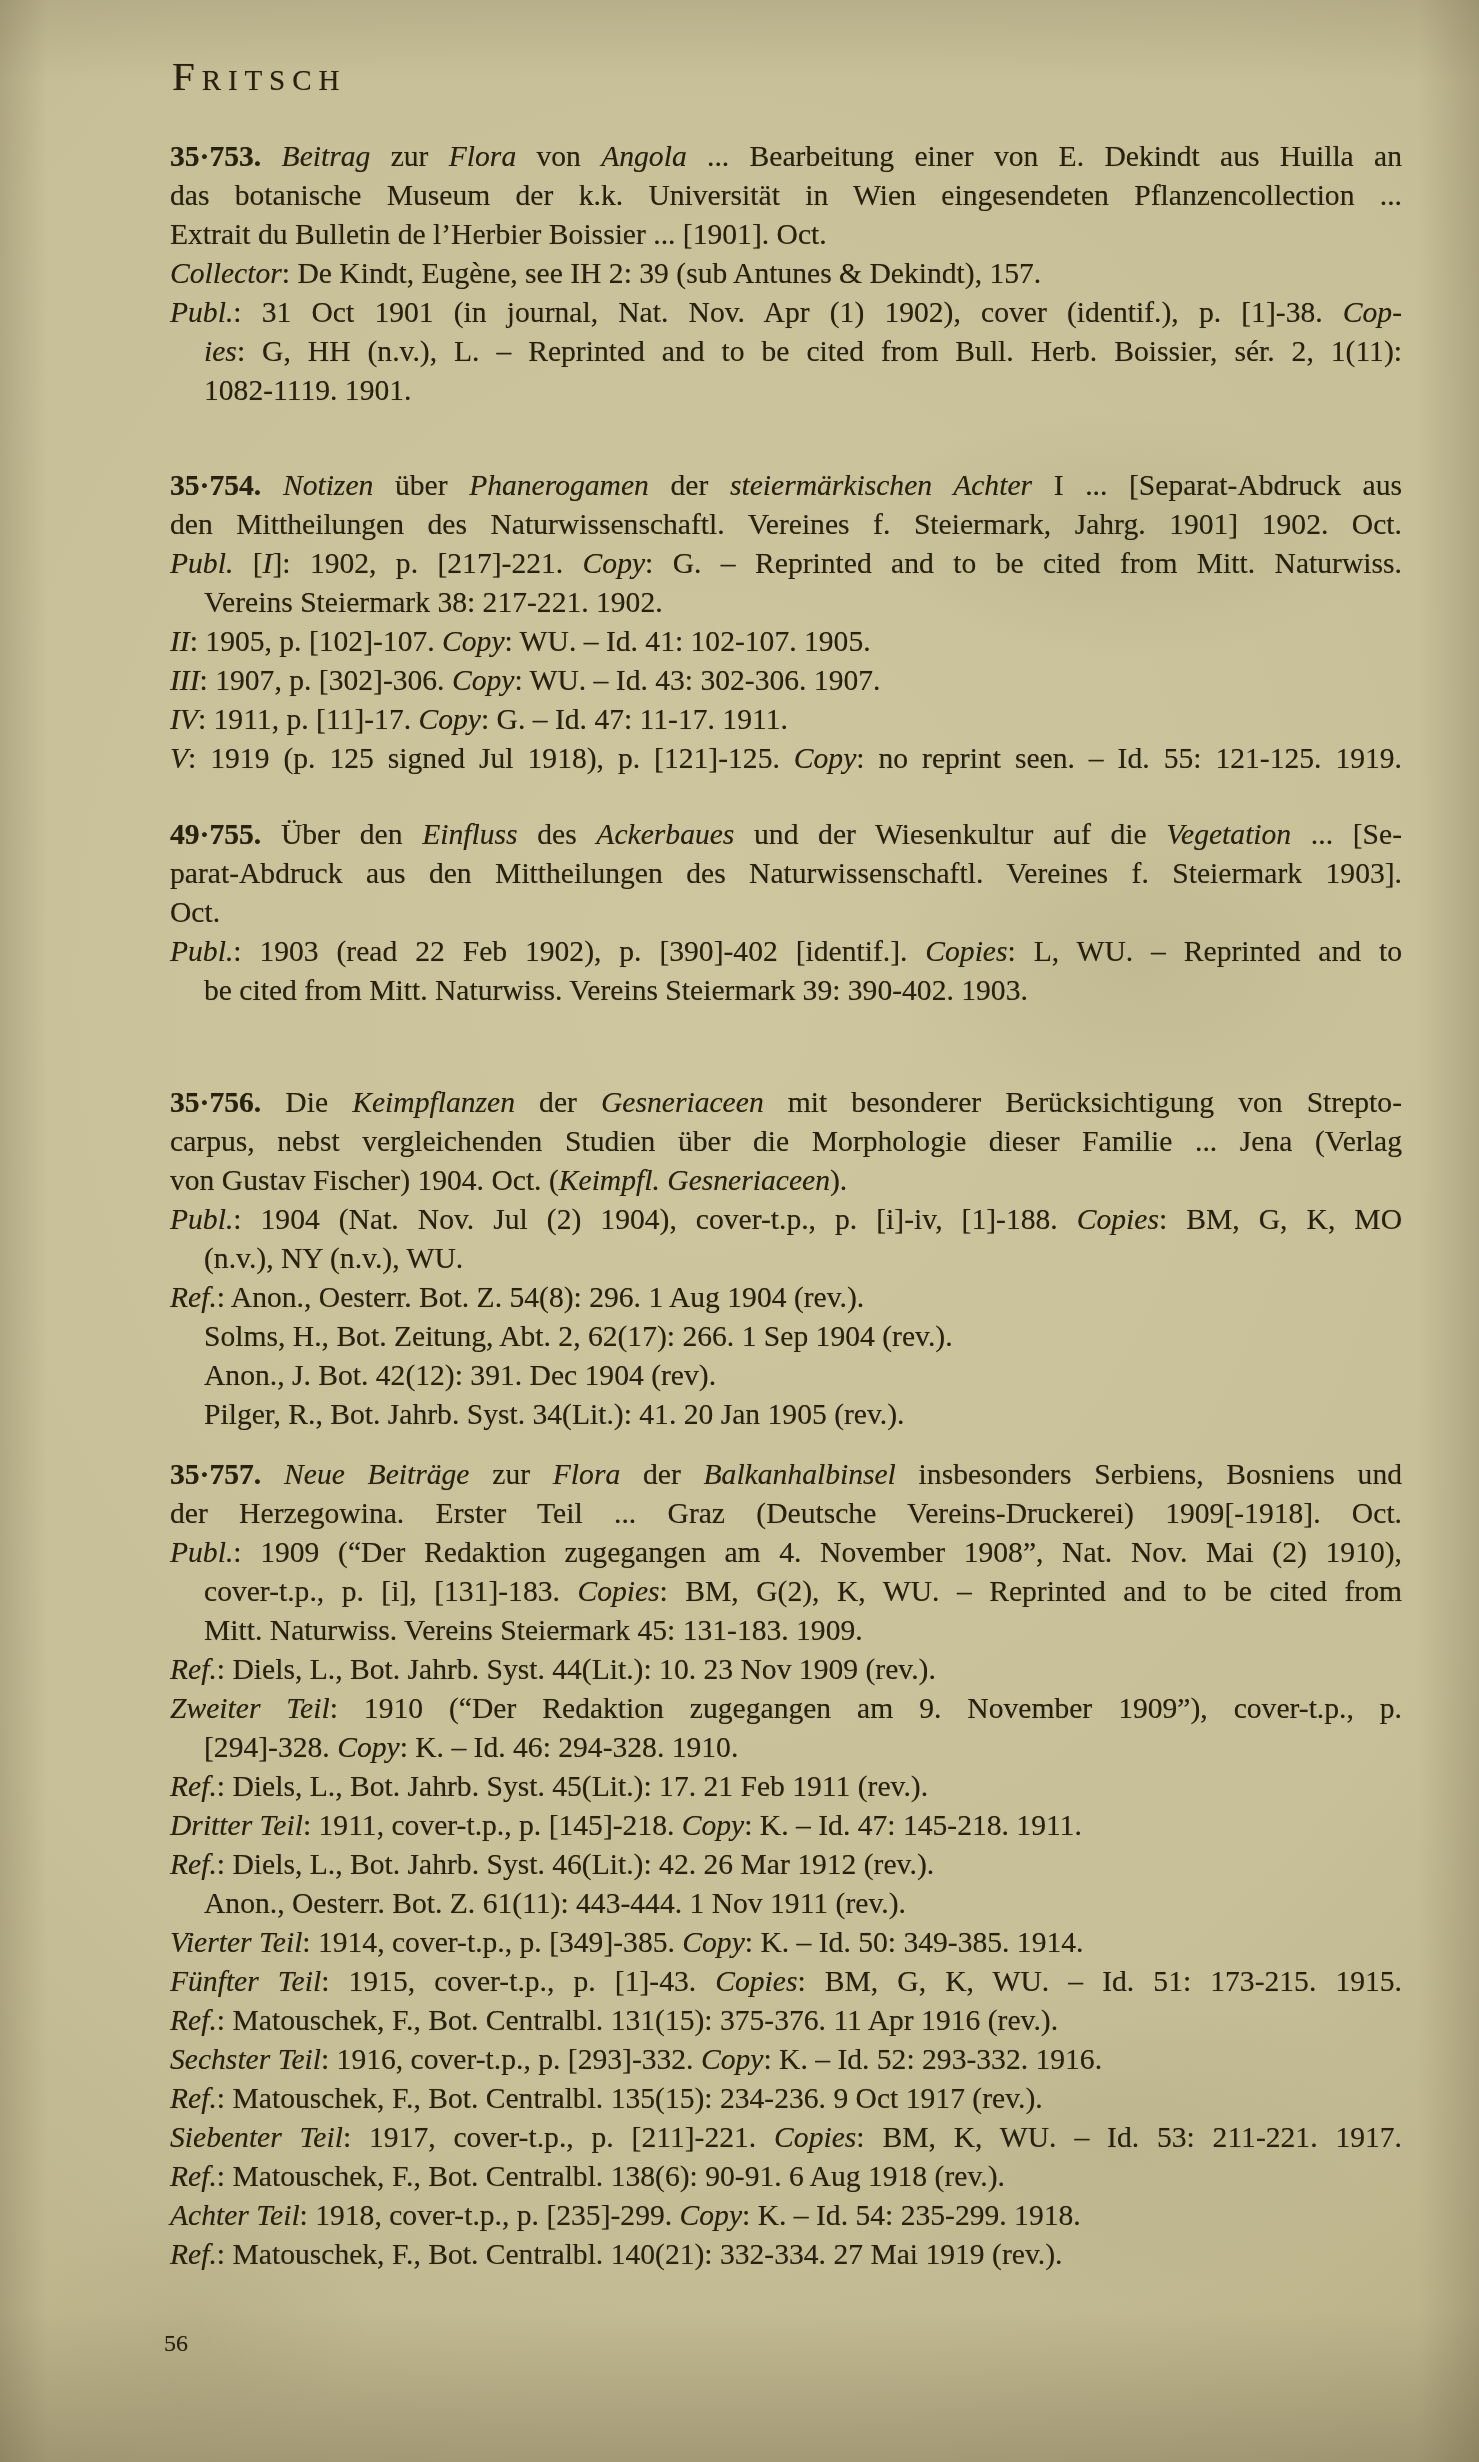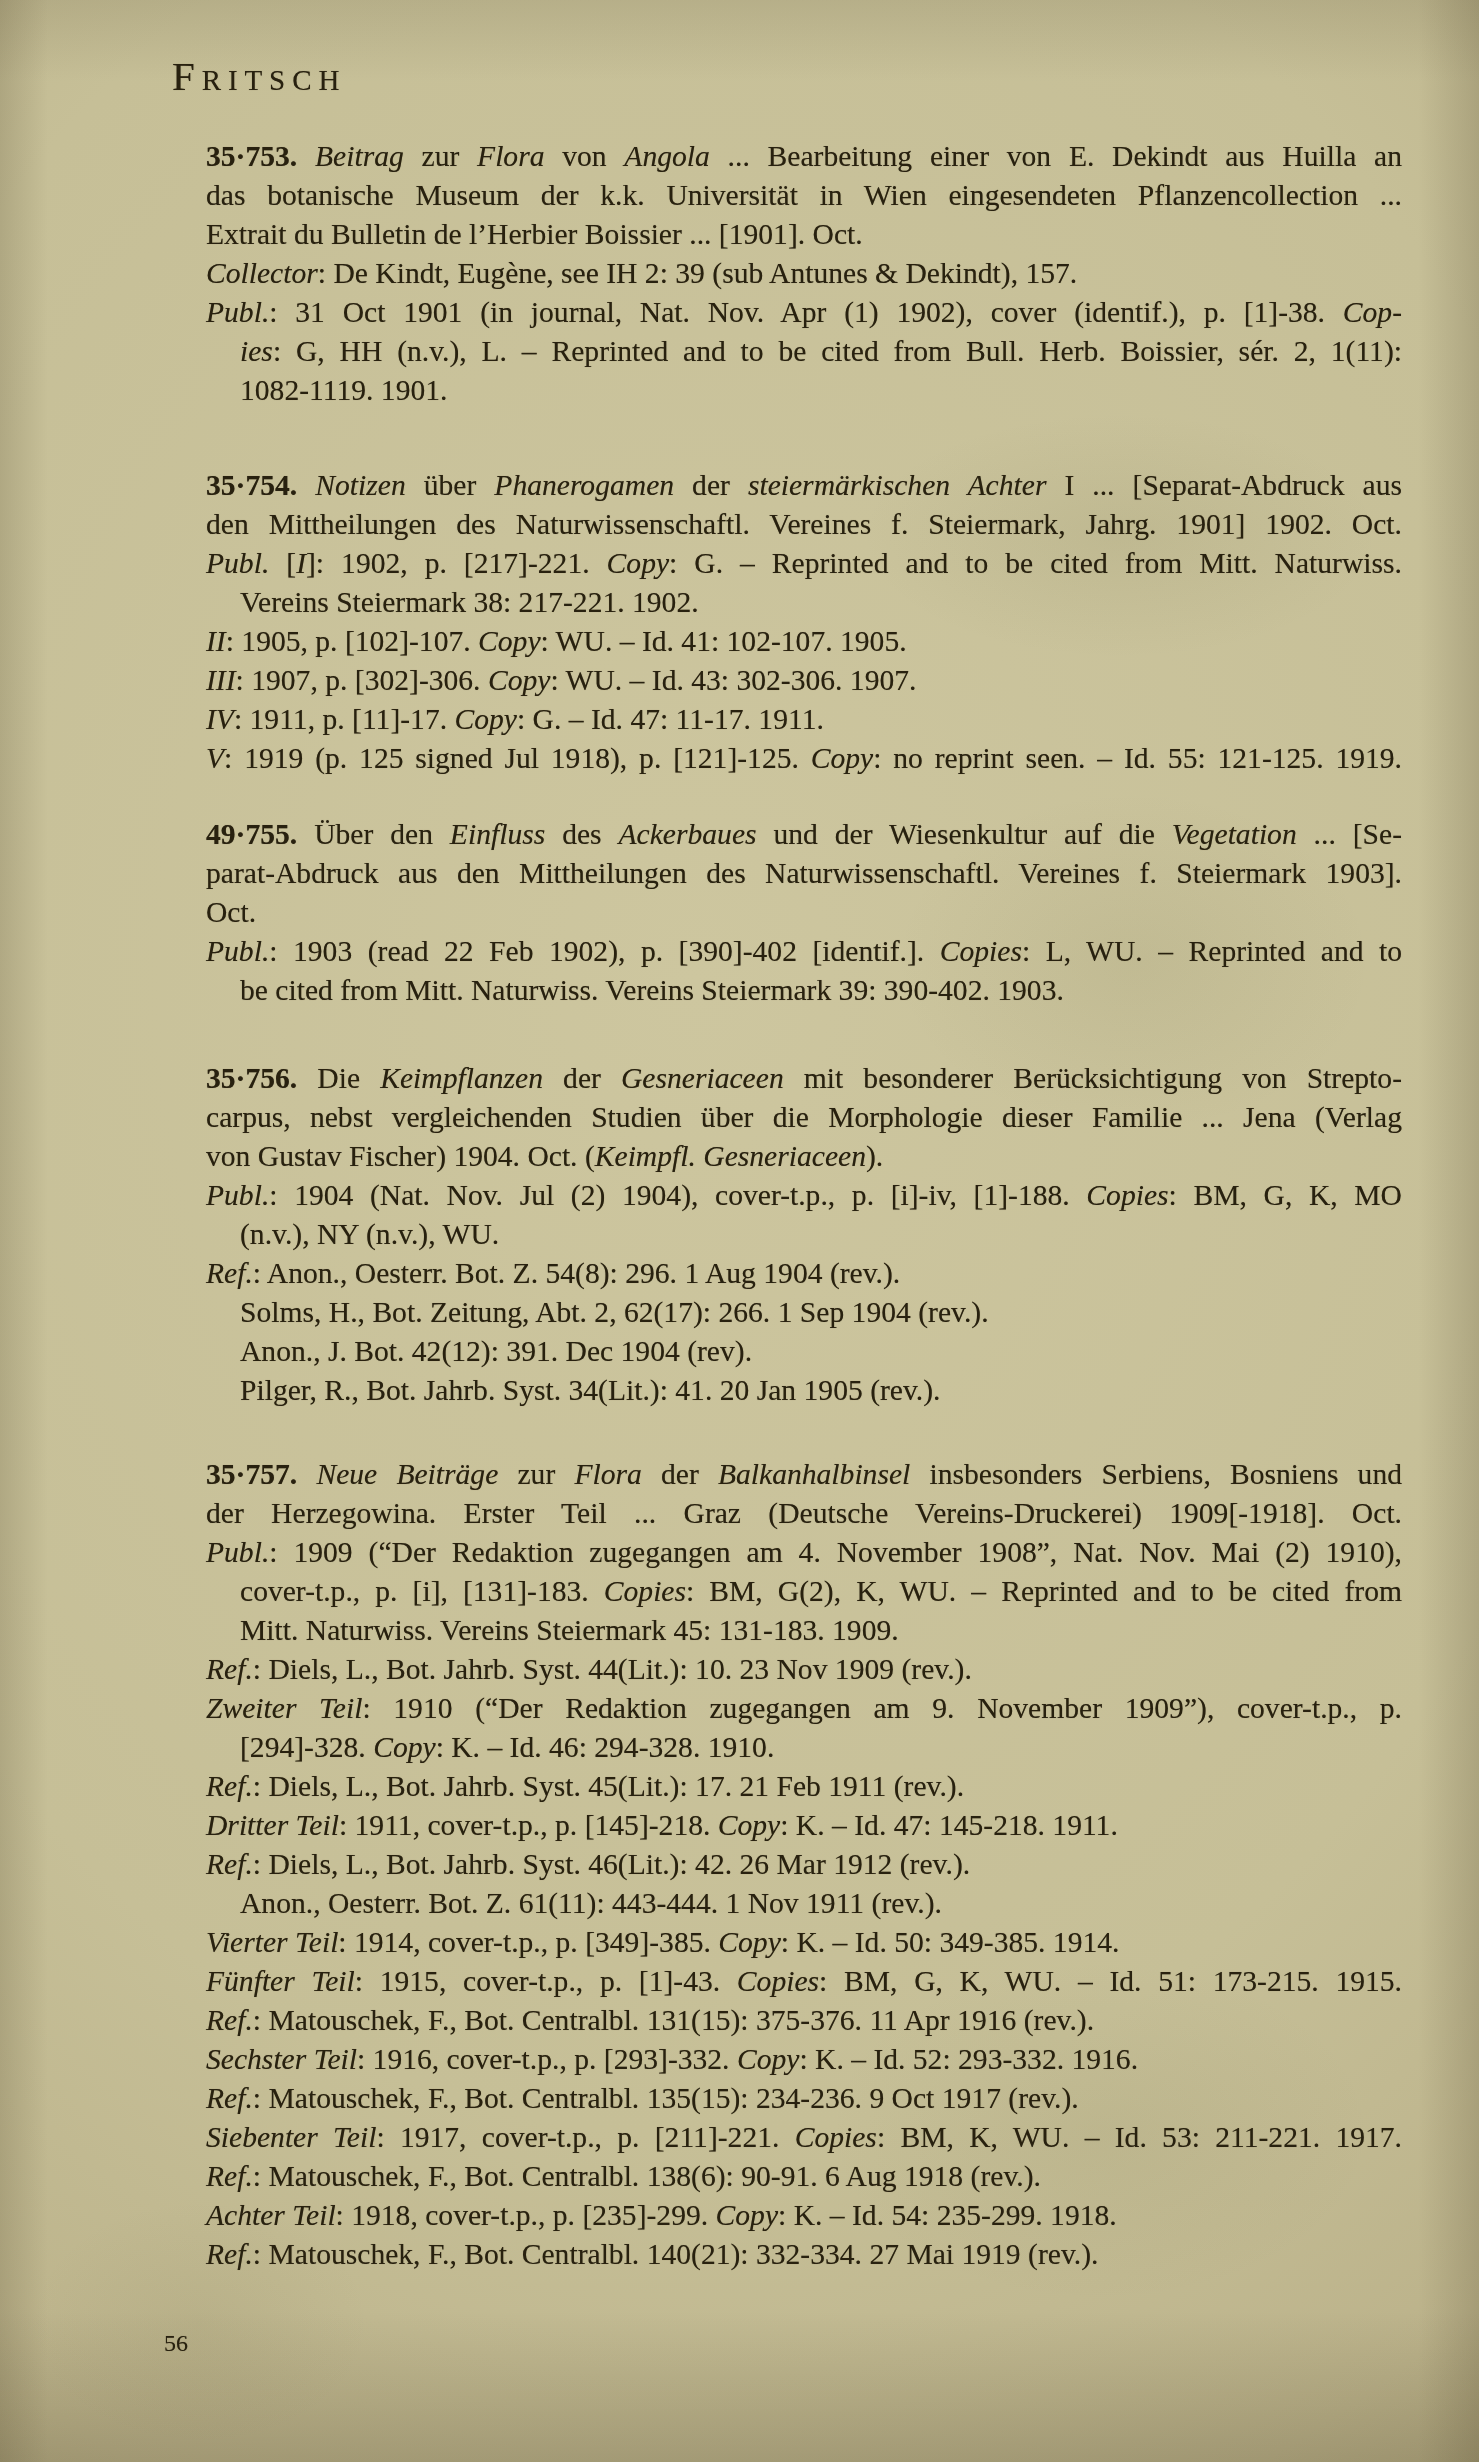--- a/index.html
+++ b/index.html
@@ -25,21 +25,21 @@
     font-size:41px;letter-spacing:6.9px;
     color:var(--ink);
     text-shadow:0 0 0.7px rgba(44,36,18,.5);
   }
   .text-block{
     position:absolute;left:170px;top:0;width:1232px;
     font-size:29.6px;line-height:39px;
     text-shadow:0 0 0.7px rgba(44,36,18,.45);
   }
   .entry{position:absolute;left:0;width:100%;}
-  .line{white-space:nowrap;height:39px;margin-left:36px;}
+  .line{white-space:nowrap;height:39px;}
   .line.ind{padding-left:34px;}
   .line.fill{text-align:justify;text-align-last:justify;}
   .b{font-weight:bold;}
   .i{font-style:italic;}
   .r{font-style:normal;}
   .folio{
     position:absolute;left:164px;top:2324px;
     font-size:24px;line-height:39px;
     text-shadow:0 0 0.7px rgba(44,36,18,.45);
   }
@@ -84,21 +84,21 @@
         <div class="line"><span class="i">IV</span><span class="r">: 1911, p. [11]-17. </span><span class="i">Copy</span><span class="r">: G. – Id. 47: 11-17. 1911.</span></div>
         <div class="line fill"><span class="i">V</span><span class="r">: 1919 (p. 125 signed Jul 1918), p. [121]-125. </span><span class="i">Copy</span><span class="r">: no reprint seen. – Id. 55: 121-125. 1919.</span></div>
       </div>
       <div class="entry" style="top: 815px;">
         <div class="line fill"><span class="b">49·755.</span><span class="r"> Über den </span><span class="i">Einfluss</span><span class="r"> des </span><span class="i">Ackerbaues</span><span class="r"> und der Wiesenkultur auf die </span><span class="i">Vegetation</span><span class="r"> ... [Se-</span></div>
         <div class="line fill"><span class="r">parat-Abdruck aus den Mittheilungen des Naturwissenschaftl. Vereines f. Steiermark 1903].</span></div>
         <div class="line"><span class="r">Oct.</span></div>
         <div class="line fill"><span class="i">Publ.</span><span class="r">: 1903 (read 22 Feb 1902), p. [390]-402 [identif.]. </span><span class="i">Copies</span><span class="r">: L, WU. – Reprinted and to</span></div>
         <div class="line ind"><span class="r">be cited from Mitt. Naturwiss. Vereins Steiermark 39: 390-402. 1903.</span></div>
       </div>
-      <div class="entry" style="top: 1059px;">
+      <div class="entry" style="top: 1083px;">
         <div class="line fill"><span class="b">35·756.</span><span class="r"> Die </span><span class="i">Keimpflanzen</span><span class="r"> der </span><span class="i">Gesneriaceen</span><span class="r"> mit besonderer Berücksichtigung von Strepto-</span></div>
         <div class="line fill"><span class="r">carpus, nebst vergleichenden Studien über die Morphologie dieser Familie ... Jena (Verlag</span></div>
         <div class="line"><span class="r">von Gustav Fischer) 1904. Oct. (</span><span class="i">Keimpfl. Gesneriaceen</span><span class="r">).</span></div>
         <div class="line fill"><span class="i">Publ.</span><span class="r">: 1904 (Nat. Nov. Jul (2) 1904), cover-t.p., p. [i]-iv, [1]-188. </span><span class="i">Copies</span><span class="r">: BM, G, K, MO</span></div>
         <div class="line ind"><span class="r">(n.v.), NY (n.v.), WU.</span></div>
         <div class="line"><span class="i">Ref.</span><span class="r">: Anon., Oesterr. Bot. Z. 54(8): 296. 1 Aug 1904 (rev.).</span></div>
         <div class="line ind"><span class="r">Solms, H., Bot. Zeitung, Abt. 2, 62(17): 266. 1 Sep 1904 (rev.).</span></div>
         <div class="line ind"><span class="r">Anon., J. Bot. 42(12): 391. Dec 1904 (rev).</span></div>
         <div class="line ind"><span class="r">Pilger, R., Bot. Jahrb. Syst. 34(Lit.): 41. 20 Jan 1905 (rev.).</span></div>
       </div>

